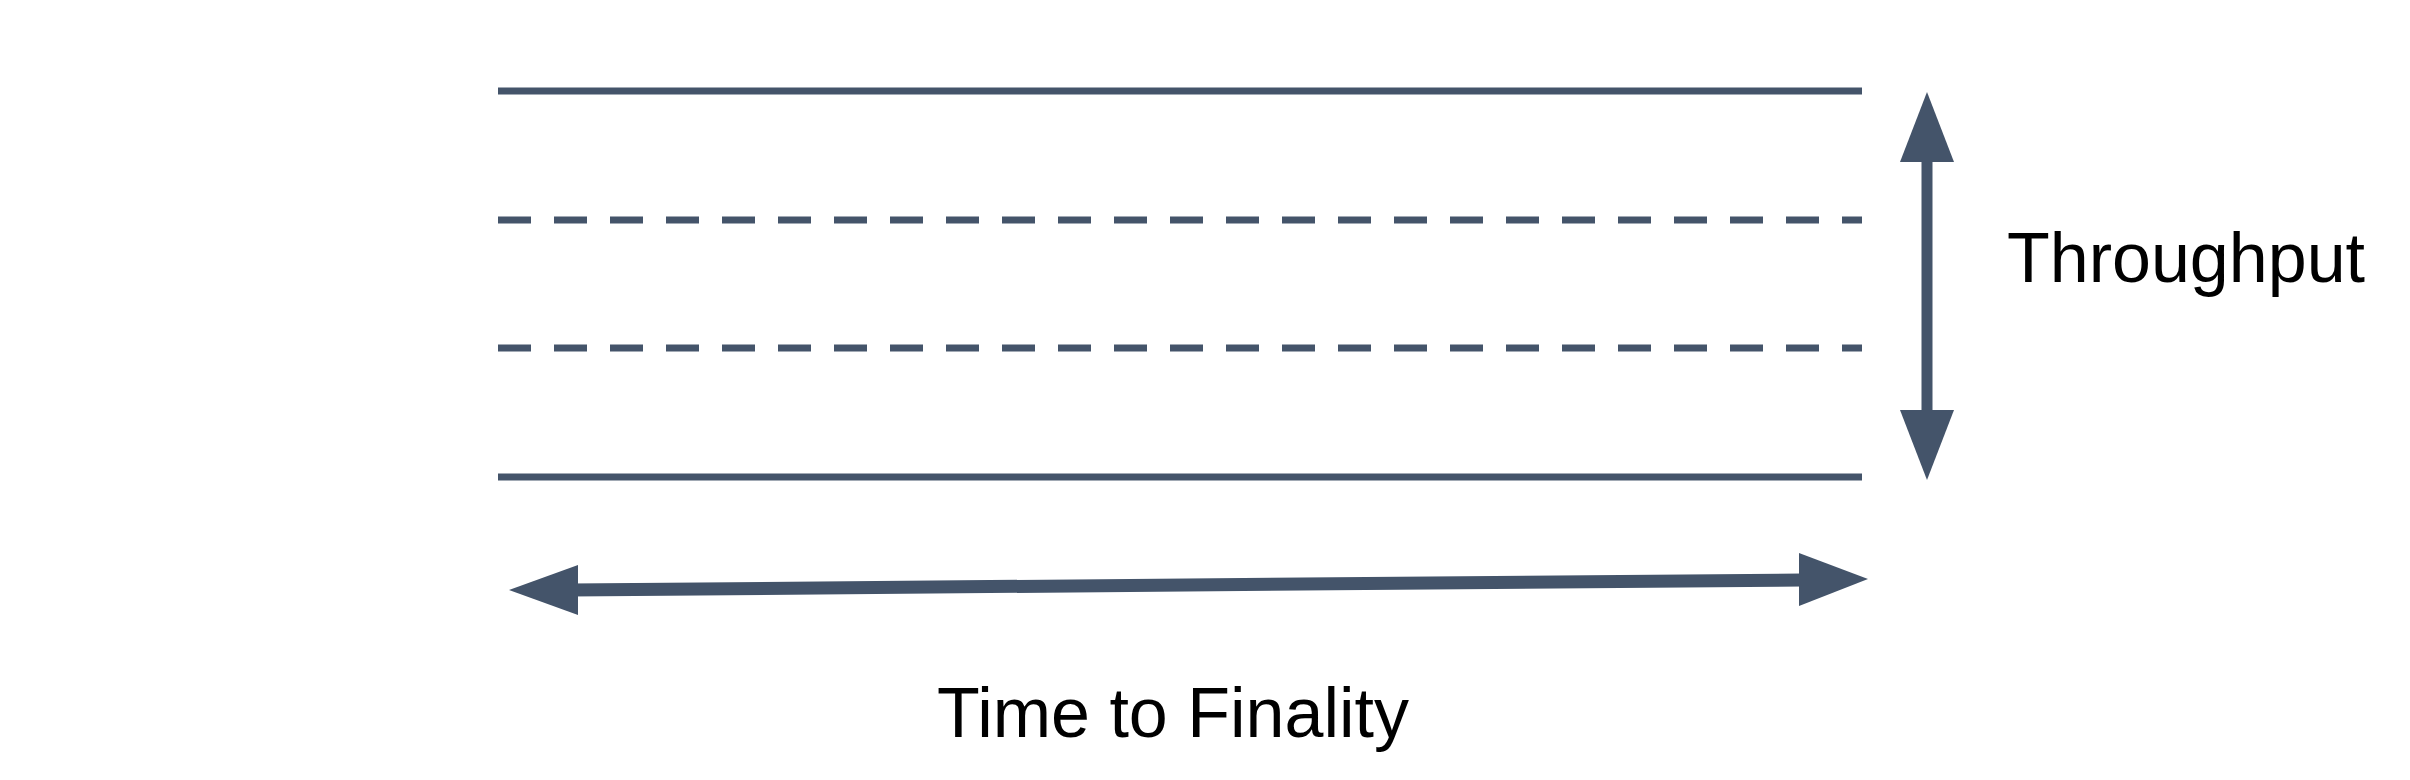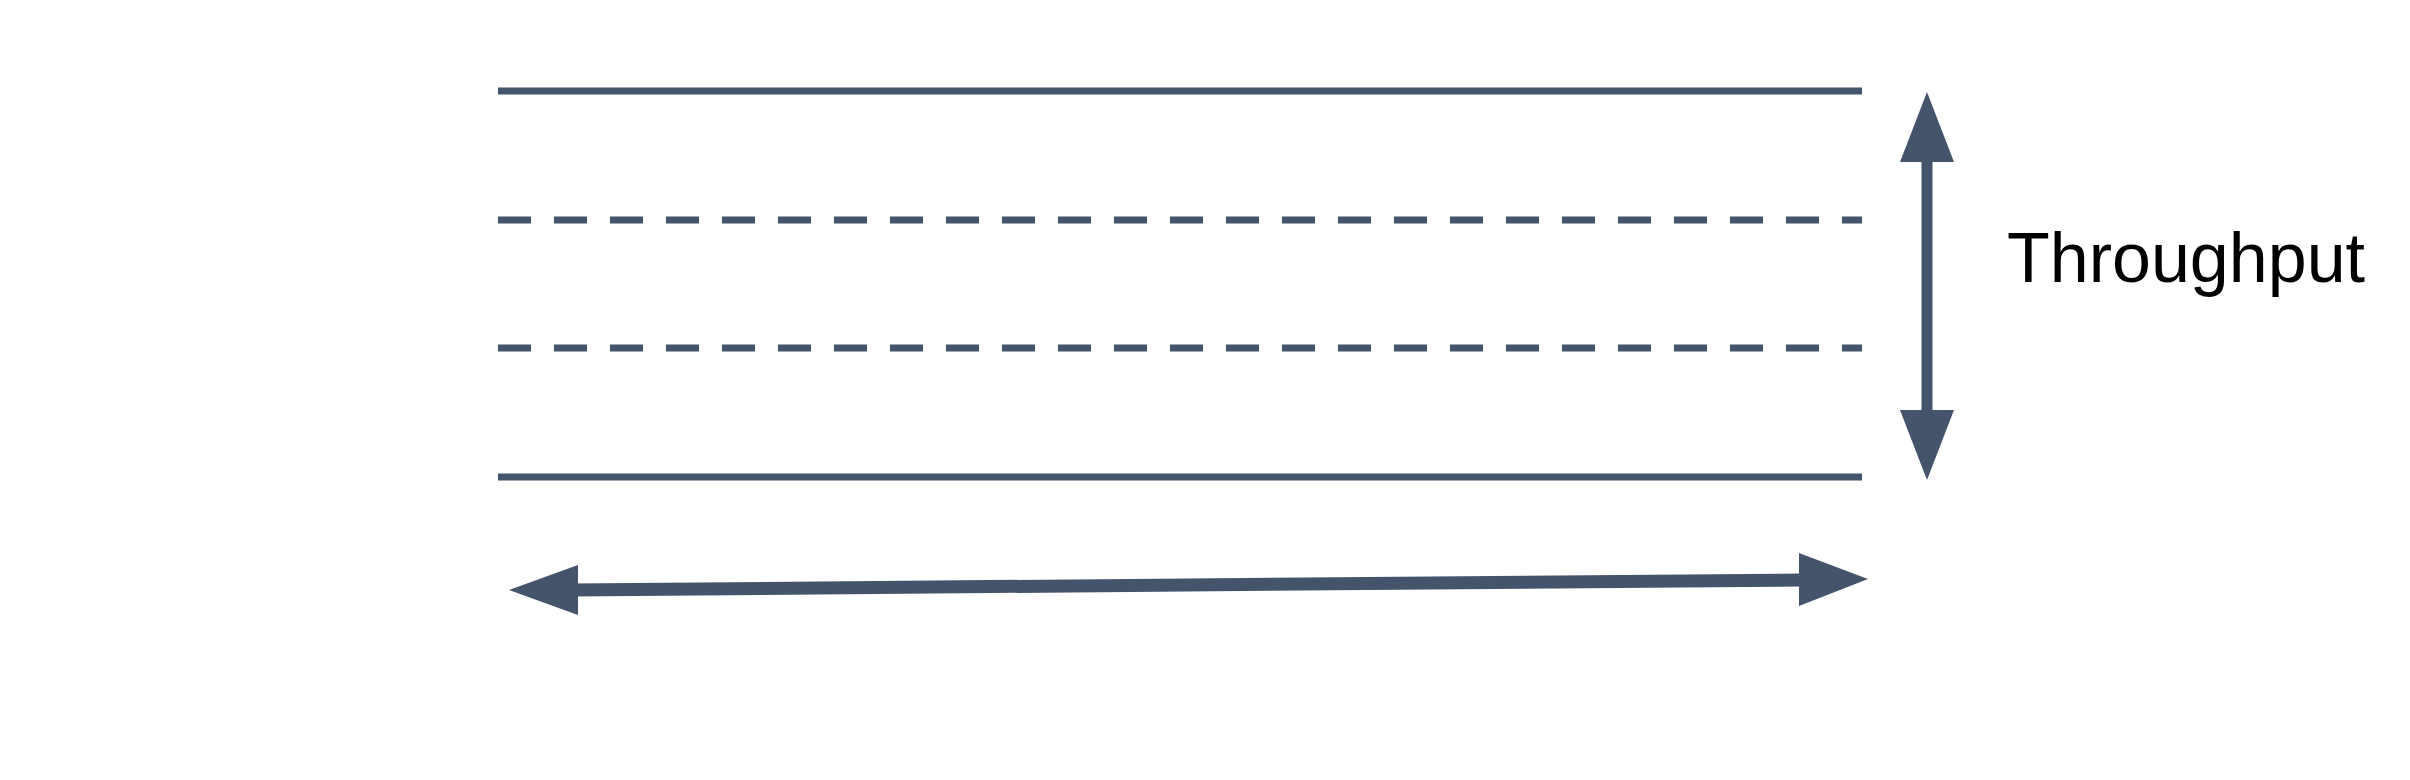--- a/index.html
+++ b/index.html
@@ -66,14 +66,15 @@
 
     <g>
       <line class="stroke-line" x1="570" y1="590" x2="1802" y2="580" stroke-width="13" stroke="#44546a"></line>
       <polygon class="fill-shape" points="509,590 578,565 578,615" fill="#44546a"></polygon>
       <polygon class="fill-shape" points="1868,579 1799,553 1799,606" fill="#44546a"></polygon>
     </g>
   </svg>
 
   <div class="label label-throughput">Throughput</div>
 
+  <div class="label label-time-to-finality">Time to Finality</div>
 
 </div>
 
 </body></html>

